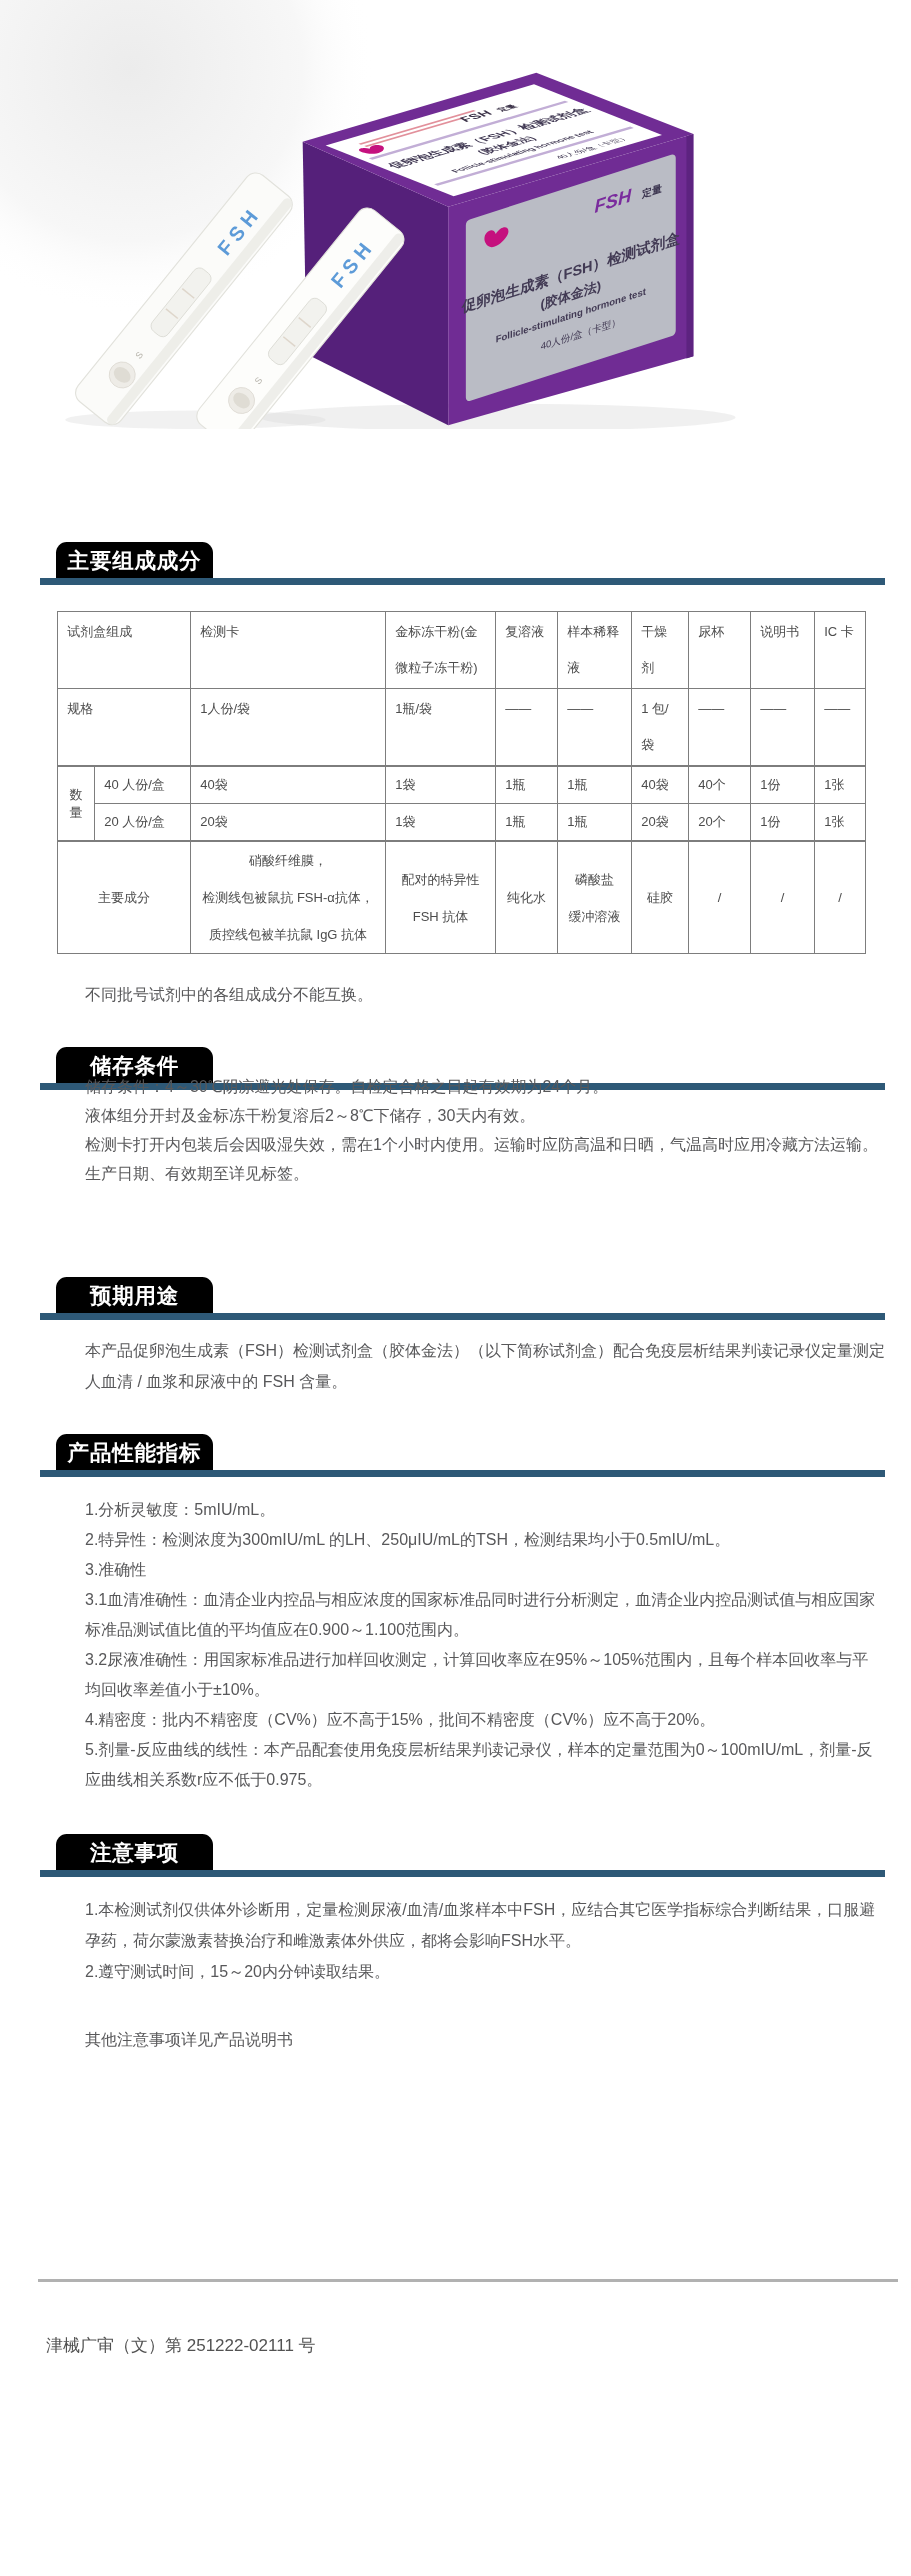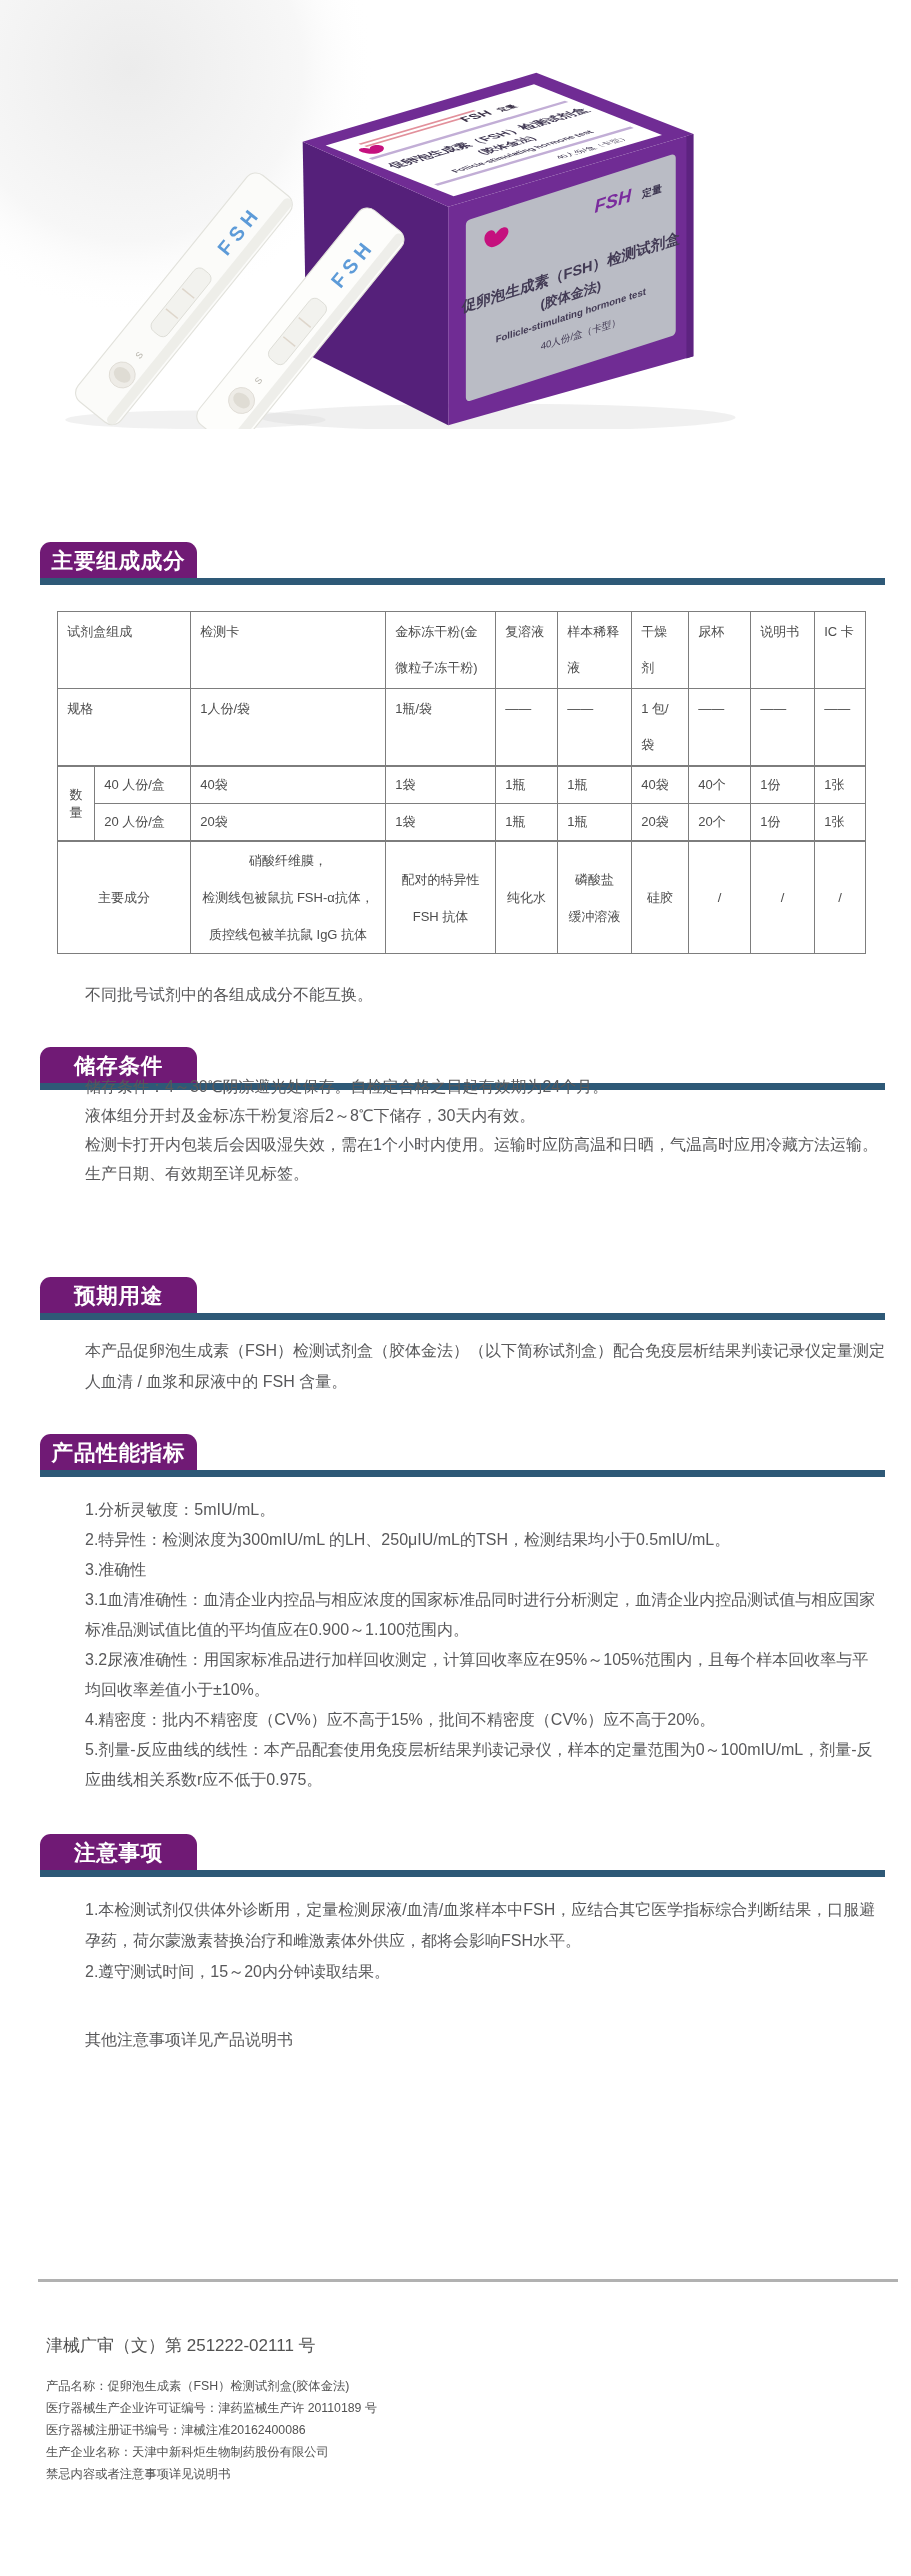--- a/index.html
+++ b/index.html
@@ -5,23 +5,24 @@
   html,body{margin:0;padding:0;background:#ffffff;}
   .page{
     position:relative;width:911px;height:2576px;overflow:hidden;background:#ffffff;
     font-family:"Liberation Sans",sans-serif;color:#58585a;
   }
   
   .hero{position:absolute;top:0;left:0;width:911px;height:429px;}
   
   .sec{position:absolute;left:40px;width:845px;}
   .sec-tab{
-    width:157px;height:36px;background:#701a75;border-radius:10.7px 10.7px 0 0;
+    width:157px;height:36px;background:#000000;border-radius:10.7px 10.7px 0 0;
     color:#ffffff;font-size:21.5px;font-weight:bold;text-align:center;line-height:38px;
     letter-spacing:0.8px;
+    margin-left:16px;
   }
   .sec-bar{width:845px;height:6.9px;background:#2e5977;}
   
   .tbl-wrap{position:absolute;top:611px;left:57px;}
   table.kit{border-collapse:collapse;table-layout:fixed;width:808px;font-size:13px;color:#4c4c4c;}
   table.kit td{border:0.8px solid #7d7d7d;padding:1.5px 9.2px;vertical-align:top;line-height:36px;overflow:hidden;word-break:break-all;}
   tr.r-head td{height:73px;}
   tr.r-spec td{height:73px;}
   tr.r-qty td{height:36px;line-height:normal;vertical-align:middle;padding:0 9.2px;}
   td.c-group{text-align:center;vertical-align:middle;line-height:38px;white-space:pre-line;padding:0;}
@@ -241,20 +242,15 @@
     <div class="sec-tab">注意事项</div>
     <div class="sec-bar"></div>
   </div>
   <div class="para lh40" style="top:1894px;">1.本检测试剂仅供体外诊断用，定量检测尿液/血清/血浆样本中FSH，应结合其它医学指标综合判断结果，口服避
 孕药，荷尔蒙激素替换治疗和雌激素体外供应，都将会影响FSH水平。
 2.遵守测试时间，15～20内分钟读取结果。</div>
   <div class="para lh38" style="top:2025px;">其他注意事项详见产品说明书</div>
 
   <div class="footer-divider"></div>
   <div class="footer-line" style="top:2334px;">津械广审（文）第 251222-02111 号</div>
-  <div class="footer-block">产品名称：促卵泡生成素（FSH）检测试剂盒(胶体金法)
-医疗器械生产企业许可证编号：津药监械生产许 20110189 号
-医疗器械注册证书编号：津械注准20162400086
-生产企业名称：天津中新科炬生物制药股份有限公司
-禁忌内容或者注意事项详见说明书</div>
 
 </div>
 
 
 </body></html>

